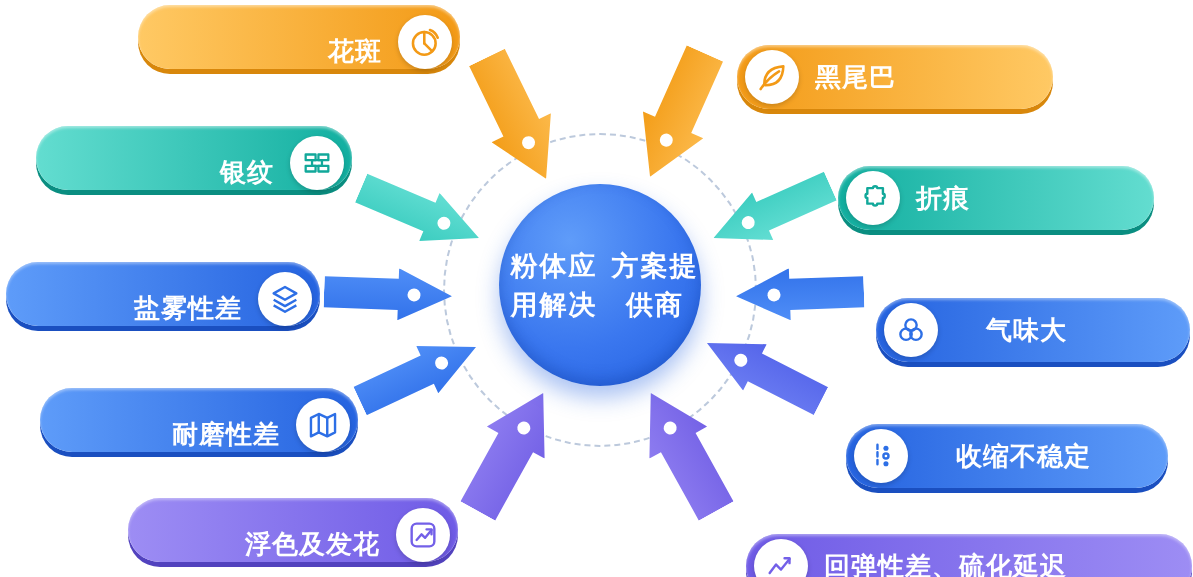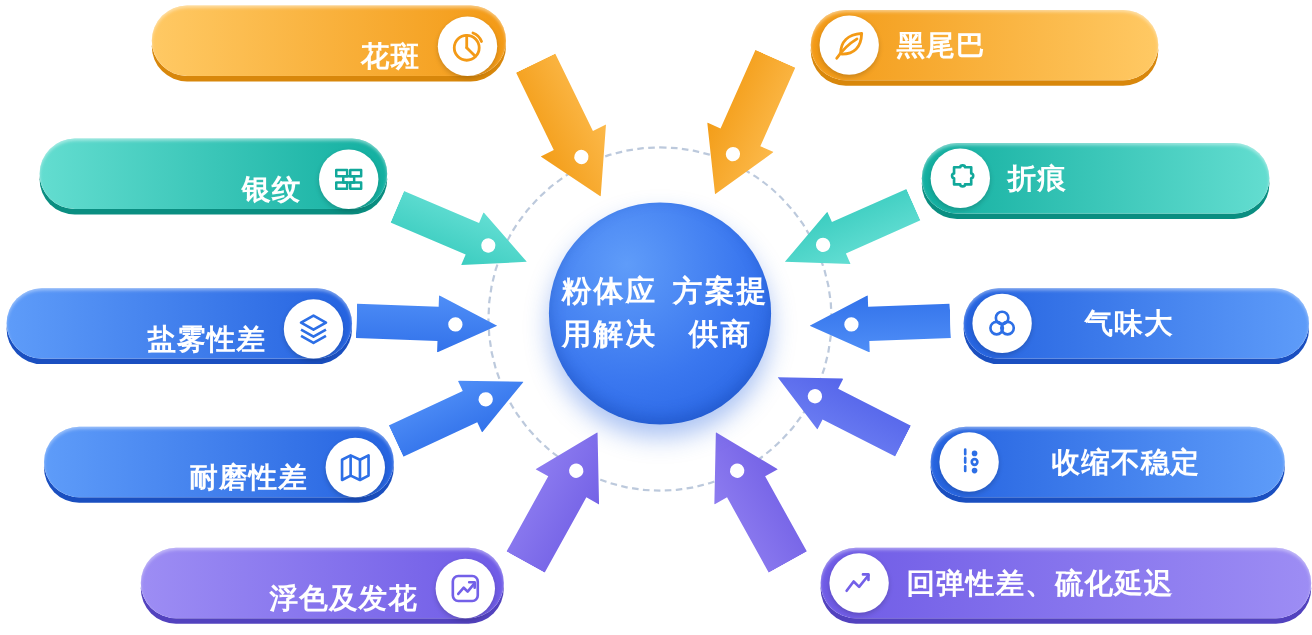--- a/index.html
+++ b/index.html
@@ -85,21 +85,21 @@
     display: flex;
     align-items: center;
     gap: 16px;
     color: #ffffff;
     font-weight: bold;
     font-size: 26px;
     letter-spacing: 1px;
     z-index: 4;
   }
   .pill.left  { justify-content: flex-end;  padding-right: 8px; align-items: flex-end; }
-  .pill.right { justify-content: flex-start; padding-left: 8px; }
+  .pill.right { justify-content: flex-start; padding-left: 8px; margin-top: 36px; }
 
   .pill.orange {
     background: linear-gradient(90deg, #ffc964, #f39a16);
     box-shadow: 0 5px 0 #d8870b, inset 0 2px 3px rgba(255,255,255,.45);
   }
   .pill.right.orange { background: linear-gradient(270deg, #ffc964, #f39a16); }
   .pill.teal {
     background: linear-gradient(90deg, #63ddd0, #12afa0);
     box-shadow: 0 5px 0 #0a8e81, inset 0 2px 3px rgba(255,255,255,.45);
   }

